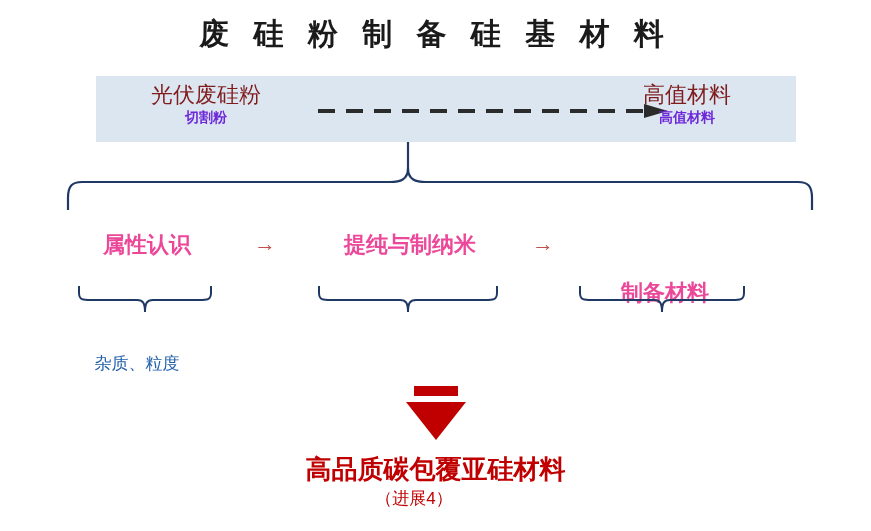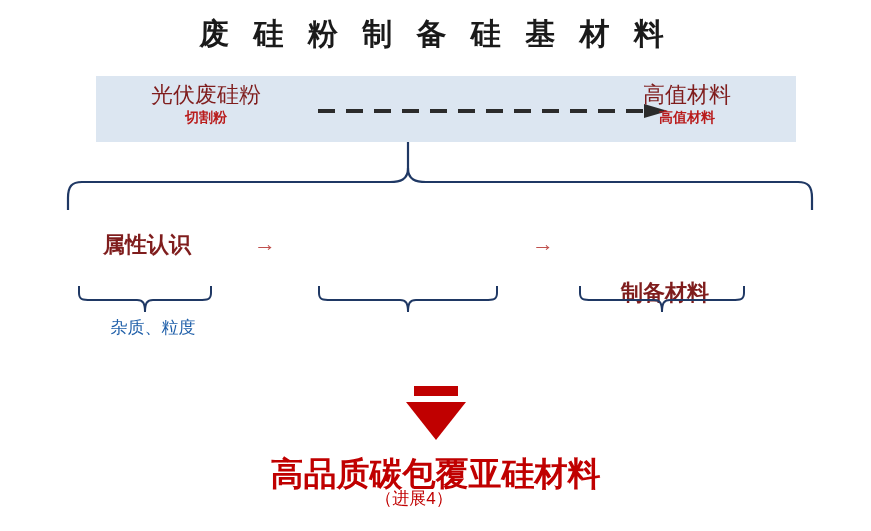--- a/index.html
+++ b/index.html
@@ -60,21 +60,21 @@
   .banner-main {
     font-size: 22px;
     font-weight: normal;
     color: #7f1d1d;
     line-height: 26px;
     white-space: nowrap;
   }
   .banner-sub {
     font-size: 14px;
     font-weight: bold;
-    color: #b91c1c;
+    color: #6d28d9;
     line-height: 18px;
     white-space: nowrap;
   }
   .dashed-arrow {
     position: absolute;
     left: 222px;
     top: 28px;
     width: 350px;
     height: 14px;
   }
@@ -87,21 +87,21 @@
     width: 760px;
     height: 70px;
   }
 
   
   .stage-label {
     position: absolute;
     top: 230px;
     font-size: 22px;
     font-weight: bold;
-    color: #7f1d1d;
+    color: #ec4899;
     text-align: center;
     white-space: nowrap;
   }
   .stage-1 { left: 62px;  width: 170px; }
   .stage-2 { left: 300px; width: 220px; }
   .stage-3 { left: 570px; width: 190px; margin-top: 48px; }
 
   .stage-arrow {
     position: absolute;
     top: 231px;
@@ -125,41 +125,41 @@
 
   .sub-text {
     position: absolute;
     top: 314px;
     text-align: center;
     font-size: 17px;
     color: #1f5fa9;
     line-height: 28px;
     white-space: nowrap;
   }
-  .st1 { left: 68px;  width: 170px; }
+  .st1 { left: 52px;  width: 170px; margin-top: 36px; }
   .st2 { left: 300px; width: 216px; }
   .st3 { left: 568px; width: 190px; }
 
   
   .big-arrow {
     position: absolute;
     left: 398px;
     top: 386px;
     width: 76px;
     height: 56px;
   }
 
   
   .result-main {
     position: absolute;
     top: 452px;
     left: 0;
     width: 871px;
     text-align: center;
-    font-size: 33px;
+    font-size: 26px;
     font-weight: bold;
     color: #c00000;
     white-space: nowrap;
   }
   .result-sub {
     position: absolute;
     top: 487px;
     left: 0;
     width: 828px;
     text-align: center;
@@ -193,20 +193,21 @@
   </div>
 
   <svg class="connector" viewBox="0 0 760 70" preserveAspectRatio="none">
     <path d="M 348 0 L 348 26" stroke="#1f3864" stroke-width="2.2" fill="none"></path>
     <path d="M 348 26 C 348 38, 340 40, 330 40 L 22 40 C 12 40, 8 44, 8 56 L 8 68" stroke="#1f3864" stroke-width="2.2" fill="none"></path>
     <path d="M 348 26 C 348 38, 356 40, 366 40 L 738 40 C 748 40, 752 44, 752 56 L 752 68" stroke="#1f3864" stroke-width="2.2" fill="none"></path>
   </svg>
 
   <div class="stage-label stage-1">属性认识</div>
   <div class="stage-arrow arrow-a">→</div>
+  <div class="stage-label stage-2">提纯与制纳米</div>
   <div class="stage-arrow arrow-b">→</div>
   <div class="stage-label stage-3">制备材料</div>
 
   <svg class="sub-brace sb1" viewBox="0 0 140 26" preserveAspectRatio="none">
     <path d="M 4 0 L 4 7 C 4 14, 8 14, 16 14 L 62 14 C 68 14, 70 17, 70 26 C 70 17, 72 14, 78 14 L 124 14 C 132 14, 136 14, 136 7 L 136 0" stroke="#1f3864" stroke-width="2" fill="none"></path>
   </svg>
   <svg class="sub-brace sb2" viewBox="0 0 186 26" preserveAspectRatio="none">
     <path d="M 4 0 L 4 7 C 4 14, 8 14, 16 14 L 85 14 C 91 14, 93 17, 93 26 C 93 17, 95 14, 101 14 L 170 14 C 178 14, 182 14, 182 7 L 182 0" stroke="#1f3864" stroke-width="2" fill="none"></path>
   </svg>
   <svg class="sub-brace sb3" viewBox="0 0 172 26" preserveAspectRatio="none">

